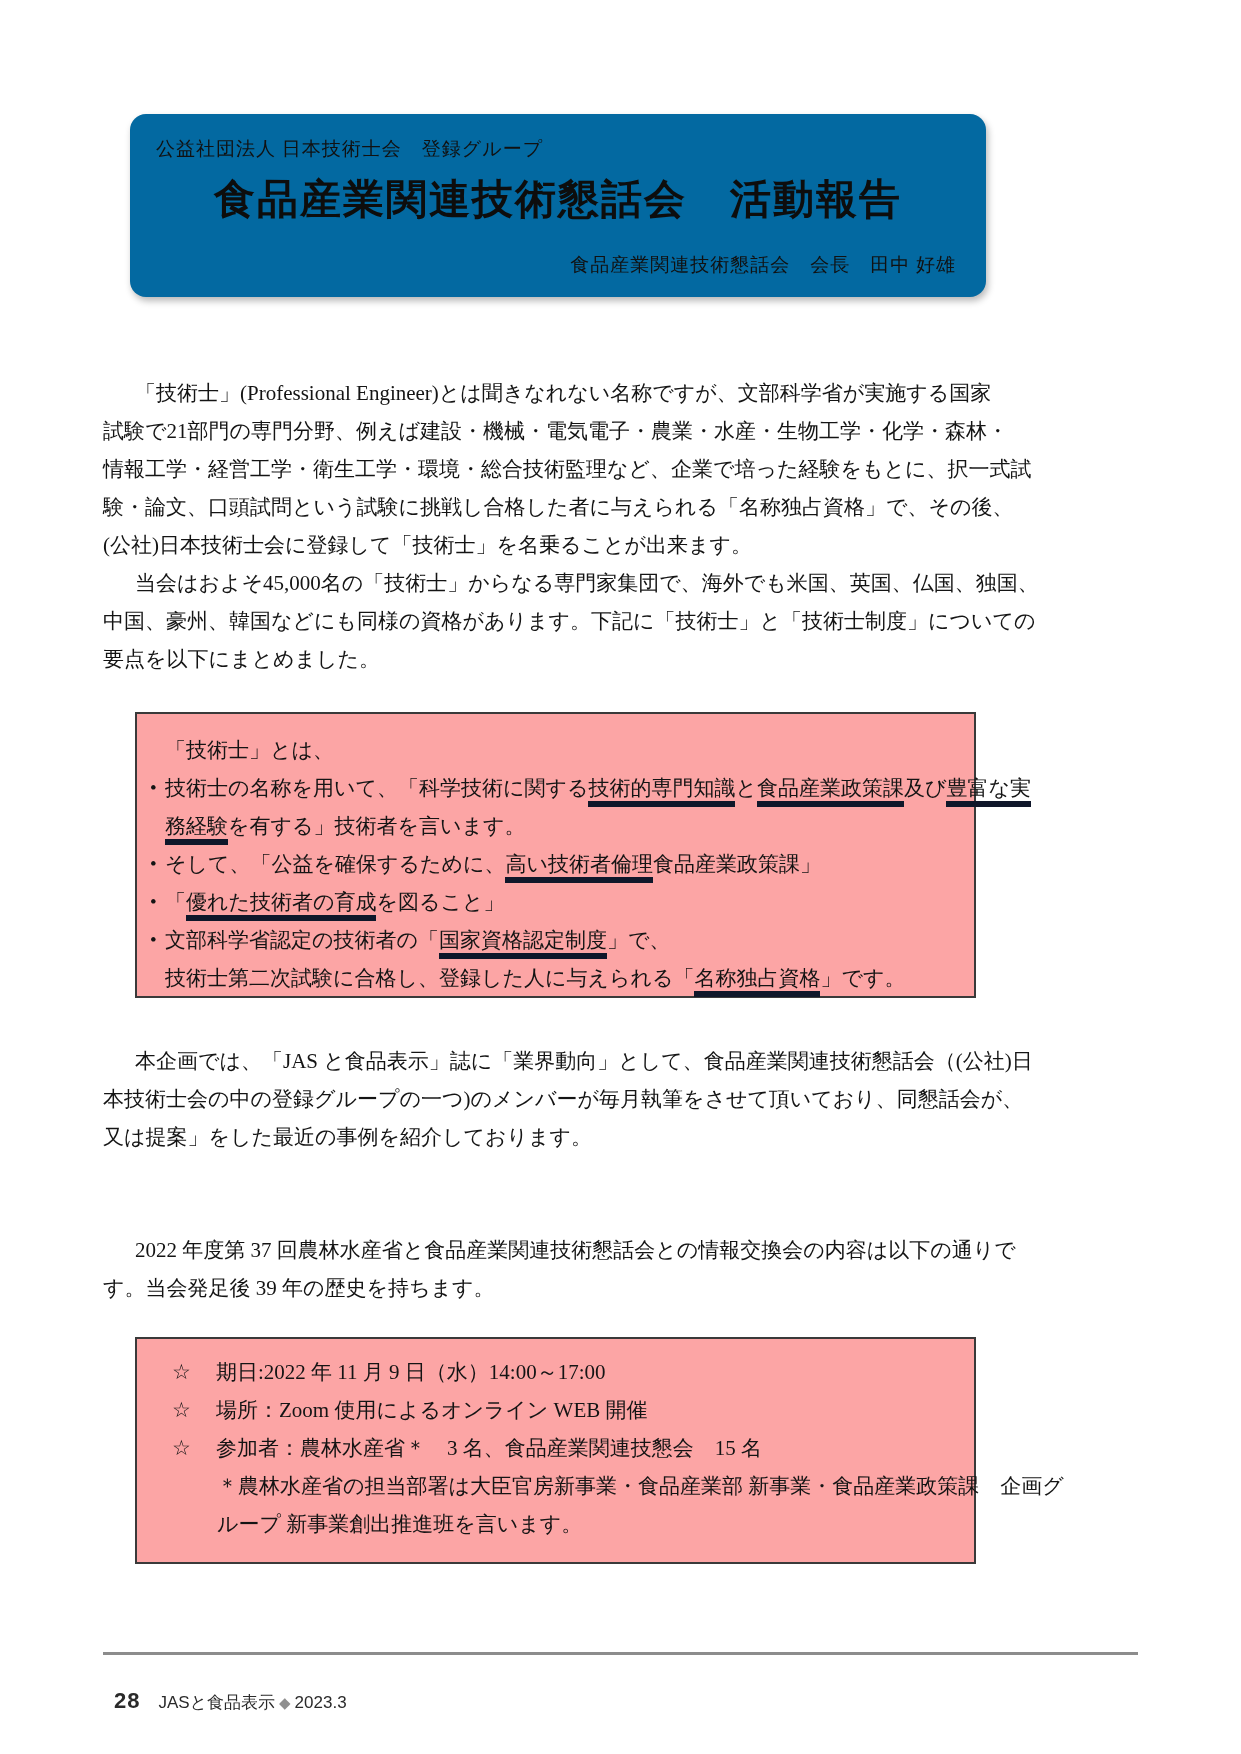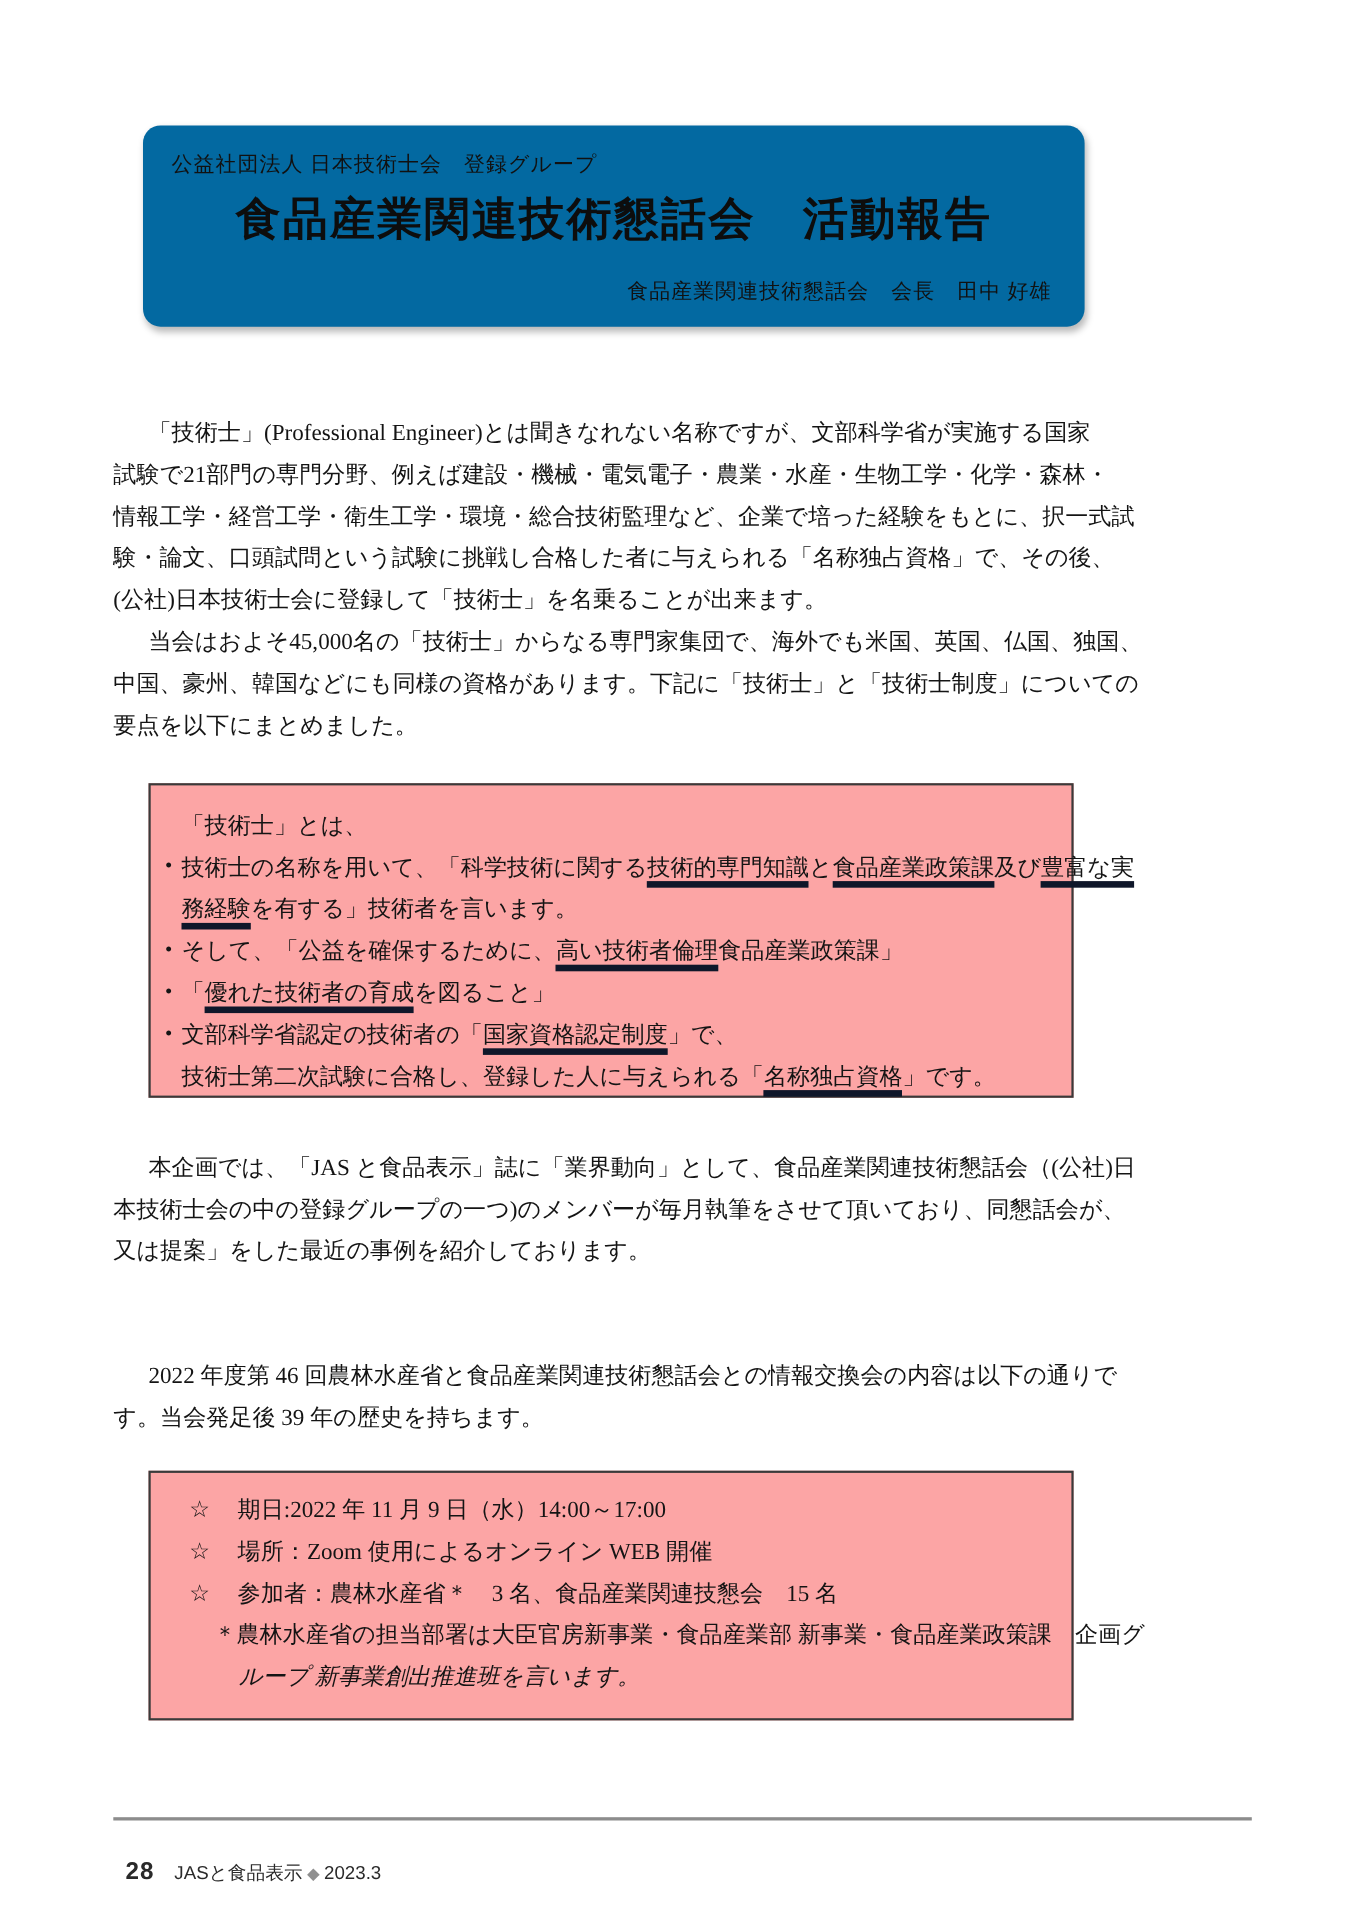--- a/index.html
+++ b/index.html
@@ -46,22 +46,22 @@
     font-size:21px;line-height:38px;color:#141414;
     background:#fca5a5;
   }
   .box1{top:712px;height:286px;padding-top:17px;}
   .box1 .bxline{position:relative;height:38px;padding-left:28px;white-space:nowrap;}
   .box1 .blt{position:absolute;left:13px;top:0;font-size:19px;}
   .u{border-bottom:6px solid #0f172a;padding-bottom:1px;text-align:right;}
   .box2{top:1337px;height:227px;padding-top:14px;}
   .box2 .bxline{position:relative;height:38px;padding-left:35px;white-space:nowrap;}
   .box2 .star{display:inline-block;width:44px;}
-  .box2 .note1{padding-left:57px;}
-  .box2 .note2{padding-left:80px;font-style:italic;}
+  .box2 .note1{padding-left:80px;}
+  .box2 .note2{padding-left:80px;}
   
   .footer-rule{
     position:absolute;left:103px;top:1652px;width:1035px;height:3px;
     background:#8c8c8c;
   }
   .footer{
     position:absolute;left:114px;top:1688px;
     font-family:"Liberation Sans","DejaVu Sans",sans-serif;
     color:#2a2a2a;
   }
@@ -120,21 +120,21 @@
     </div>
   </div>
 
   <div class="textblock" style="top:1042px;">
     <div class="tline indent">本企画では、「JAS と食品表示」誌に「業界動向」として、食品産業関連技術懇話会（(公社)日</div>
     <div class="tline">本技術士会の中の登録グループの一つ)のメンバーが毎月執筆をさせて頂いており、同懇話会が、</div>
     <div class="tline">又は提案」をした最近の事例を紹介しております。</div>
   </div>
 
   <div class="textblock" style="top:1231px;">
-    <div class="tline indent">2022 年度第 46 回農林水産省と食品産業関連技術懇話会との情報交換会の内容は以下の通りで</div>
+    <div class="tline indent">2022 年度第 37 回農林水産省と食品産業関連技術懇話会との情報交換会の内容は以下の通りで</div>
     <div class="tline">す。当会発足後 39 年の歴史を持ちます。</div>
   </div>
 
   <div class="rulebox box2">
     <div class="bxline">
       <span class="star">☆</span><span>期日:2022 年 11 月 9 日（水）14:00～17:00</span>
     </div>
     <div class="bxline">
       <span class="star">☆</span><span>場所：Zoom 使用によるオンライン WEB 開催</span>
     </div>

